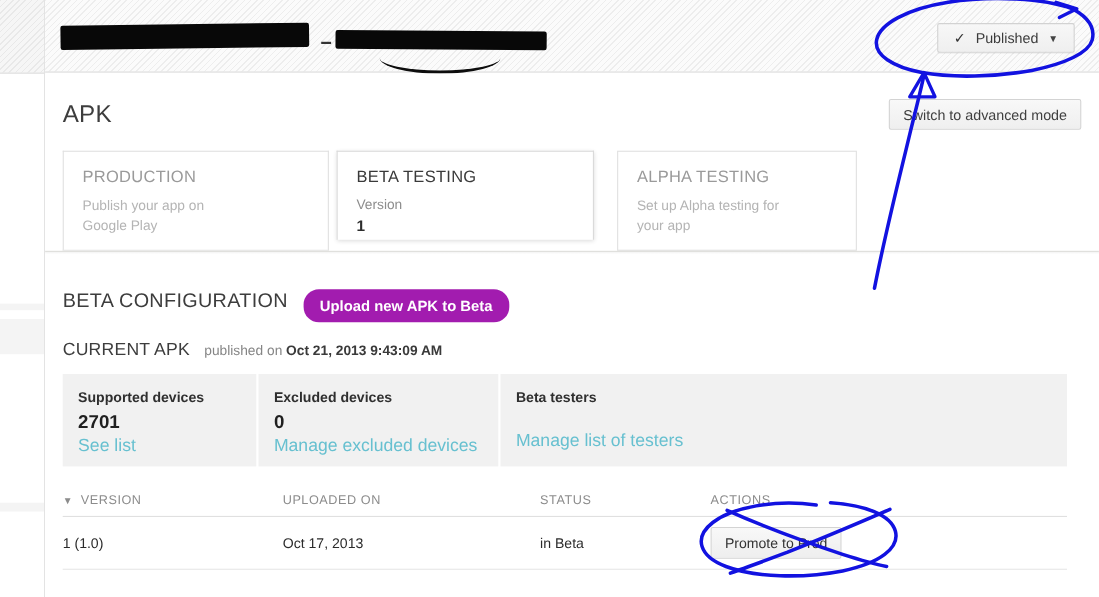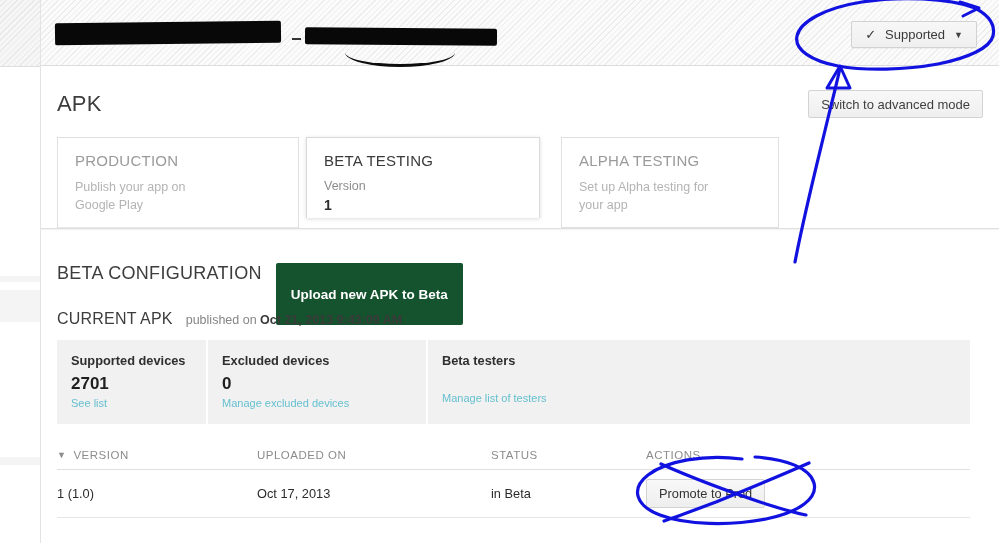--- a/index.html
+++ b/index.html
@@ -262,24 +262,24 @@
     gap: 14px;
   }
   .beta-config-title {
     font-size: 18px;
     color: #3d3d3d;
     letter-spacing: 0.3px;
     font-weight: normal;
   }
   .upload-btn {
     height: 30px;
-    padding: 16px 15px;
-    background: #14532d;
+    padding: 0 15px;
+    background: #a21caf;
     border: none;
-    border-radius: 2px;
+    border-radius: 14px;
     color: #ffffff;
     font-size: 13.5px;
     font-weight: bold;
     display: flex;
     align-items: center;
     cursor: pointer;
     font-family: "Liberation Sans", sans-serif;
   }
 
   .current-apk-row {
@@ -309,38 +309,38 @@
     display: flex;
     gap: 2px;
     width: 913px;
     height: 84px;
   }
   .stat {
     background: #f1f1f1;
     padding: 13px 14px 0 14px;
     box-sizing: border-box;
   }
-  .stat.supported { width: 149px; }
+  .stat.supported { width: 176px; }
   .stat.excluded  { width: 218px; }
   .stat.testers   { flex: 1; }
   .stat-label {
     font-size: 12.8px;
     color: #2f2f2f;
     font-weight: bold;
     margin-bottom: 5px;
   }
   .stat-value {
     font-size: 17px;
     color: #1f1f1f;
     font-weight: bold;
     line-height: 22px;
     margin-bottom: 2px;
   }
   .stat-link {
-    font-size: 11px;
+    font-size: 16px;
     color: #67c0d0;
     cursor: pointer;
   }
   .stat.testers .stat-link { margin-top: 24px; }
 
   
   .apk-table {
     position: absolute;
     left: 16px;
     top: 374px;
@@ -413,21 +413,21 @@
   <div class="app-header">
     <div class="redaction-wrap">
       <div class="redaction redact-a"></div>
       <div class="redact-dash"></div>
       <div class="redaction redact-b"></div>
       <div class="redact-swoop"></div>
     </div>
 
     <div class="published-btn">
       <span class="check">✓</span>
-      <span>Supported</span>
+      <span>Published</span>
       <span class="caret">▼</span>
     </div>
   </div>
 
   <div class="main">
 
     <div class="section-title">APK</div>
 
     <div class="adv-mode-btn">Switch to advanced mode</div>
 

